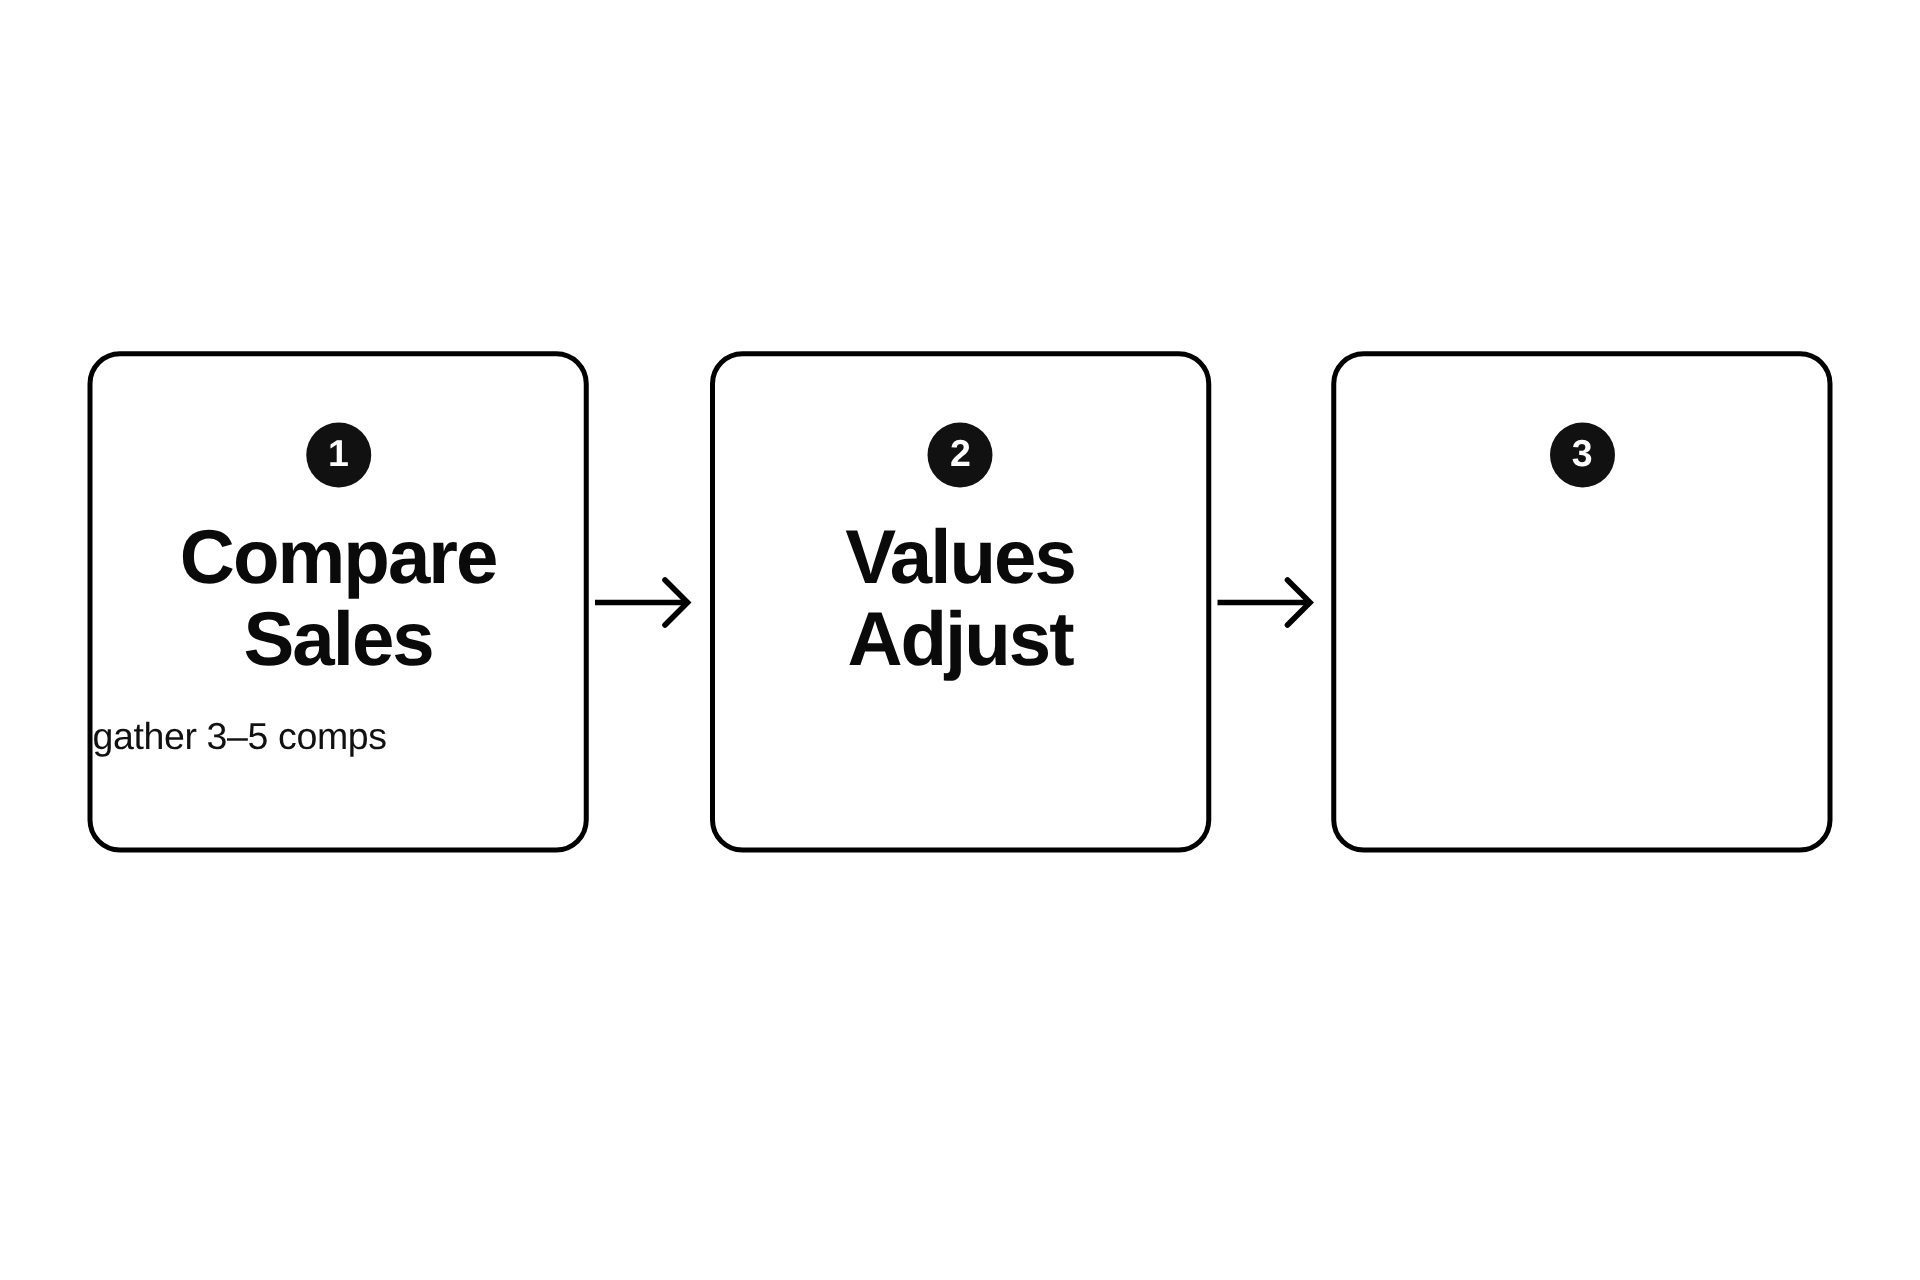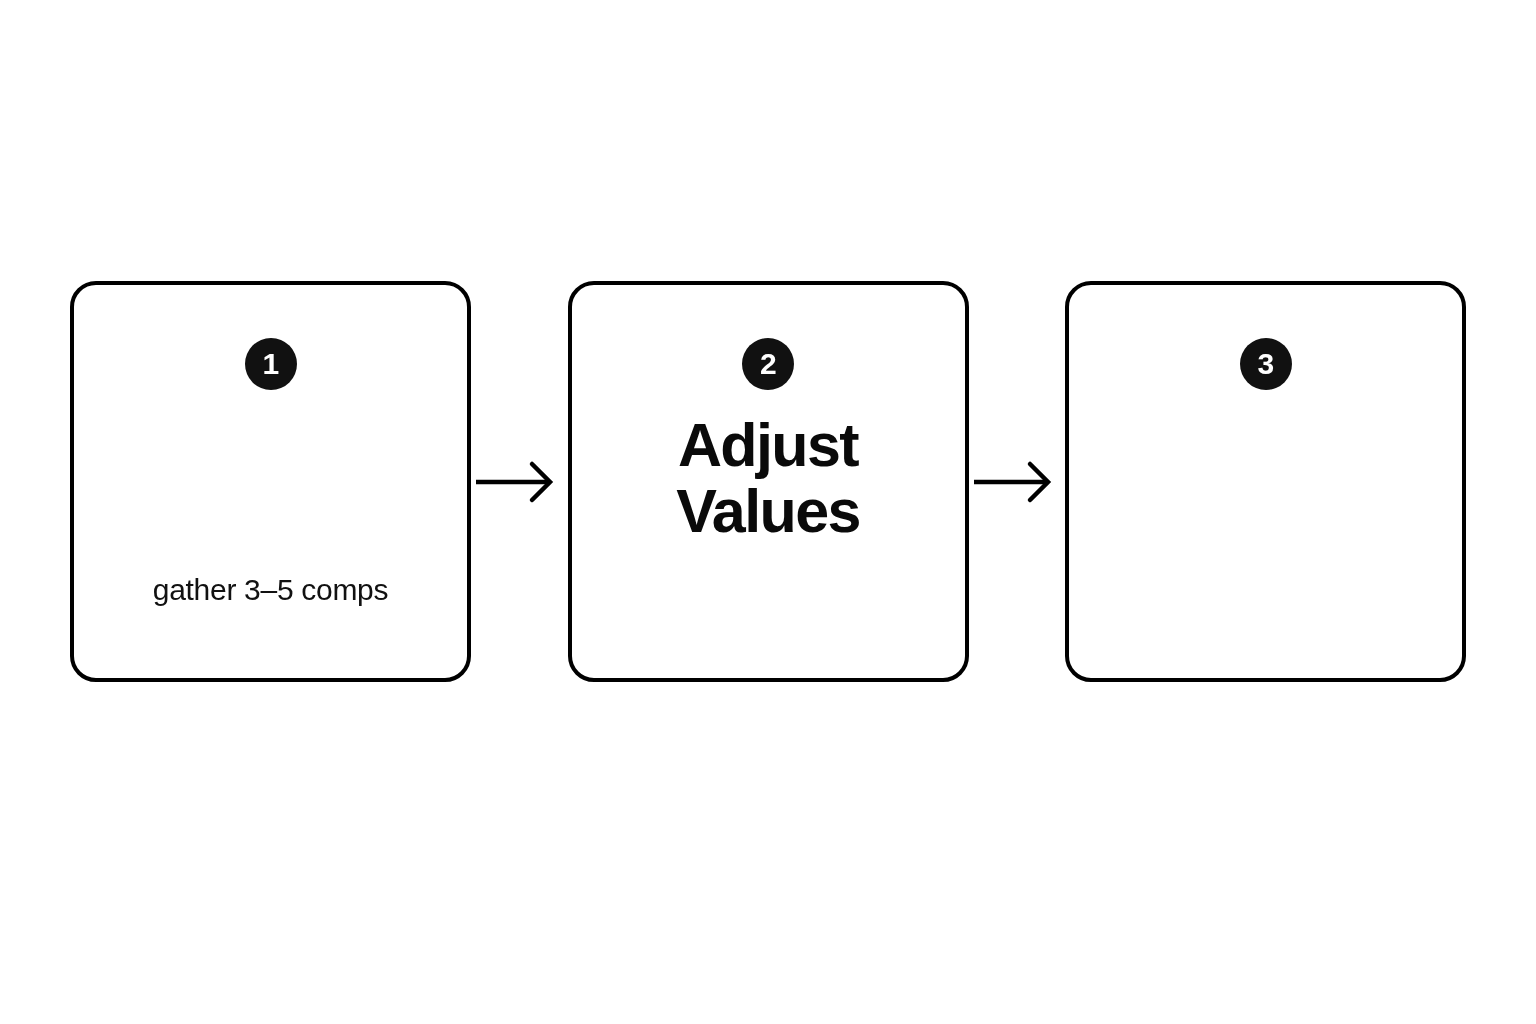--- a/index.html
+++ b/index.html
@@ -81,21 +81,20 @@
 
   .card-subtitle {
     position: absolute;
     left: 0;
     right: 0;
     top: 286px;
     font-size: 30px;
     font-weight: 400;
     line-height: 38px;
     color: #111111;
-    text-align: center;
     letter-spacing: -0.3px;
   }
 
   
   .connector {
     position: relative;
     flex: 0 0 auto;
     width: 86px;
     height: 401px;
     display: flex;
@@ -111,37 +110,41 @@
 <body>
 
 <div id="canvas">
 
   <div class="flow-row">
 
     <div class="step-card">
       <div class="badge">
         <span>1</span>
       </div>
+      <div class="card-title">
+        <div>Compare</div>
+        <div>Sales</div>
+      </div>
       <div class="card-subtitle">gather 3–5 comps</div>
     </div>
 
     <div class="connector">
       <svg width="86" height="44" viewBox="0 0 86 44" aria-hidden="true">
         <line x1="0" y1="22" x2="72" y2="22" stroke="#000000" stroke-width="4.5" stroke-linecap="butt"></line>
         <polyline points="56,4 74,22 56,40" fill="none" stroke="#000000" stroke-width="4.5" stroke-linecap="round" stroke-linejoin="miter"></polyline>
       </svg>
     </div>
 
     <div class="step-card">
       <div class="badge">
         <span>2</span>
       </div>
       <div class="card-title">
+        <div>Values</div>
         <div>Adjust</div>
-        <div>Values</div>
       </div>
     </div>
 
     <div class="connector">
       <svg width="86" height="44" viewBox="0 0 86 44" aria-hidden="true">
         <line x1="0" y1="22" x2="72" y2="22" stroke="#000000" stroke-width="4.5" stroke-linecap="butt"></line>
         <polyline points="56,4 74,22 56,40" fill="none" stroke="#000000" stroke-width="4.5" stroke-linecap="round" stroke-linejoin="miter"></polyline>
       </svg>
     </div>
 

